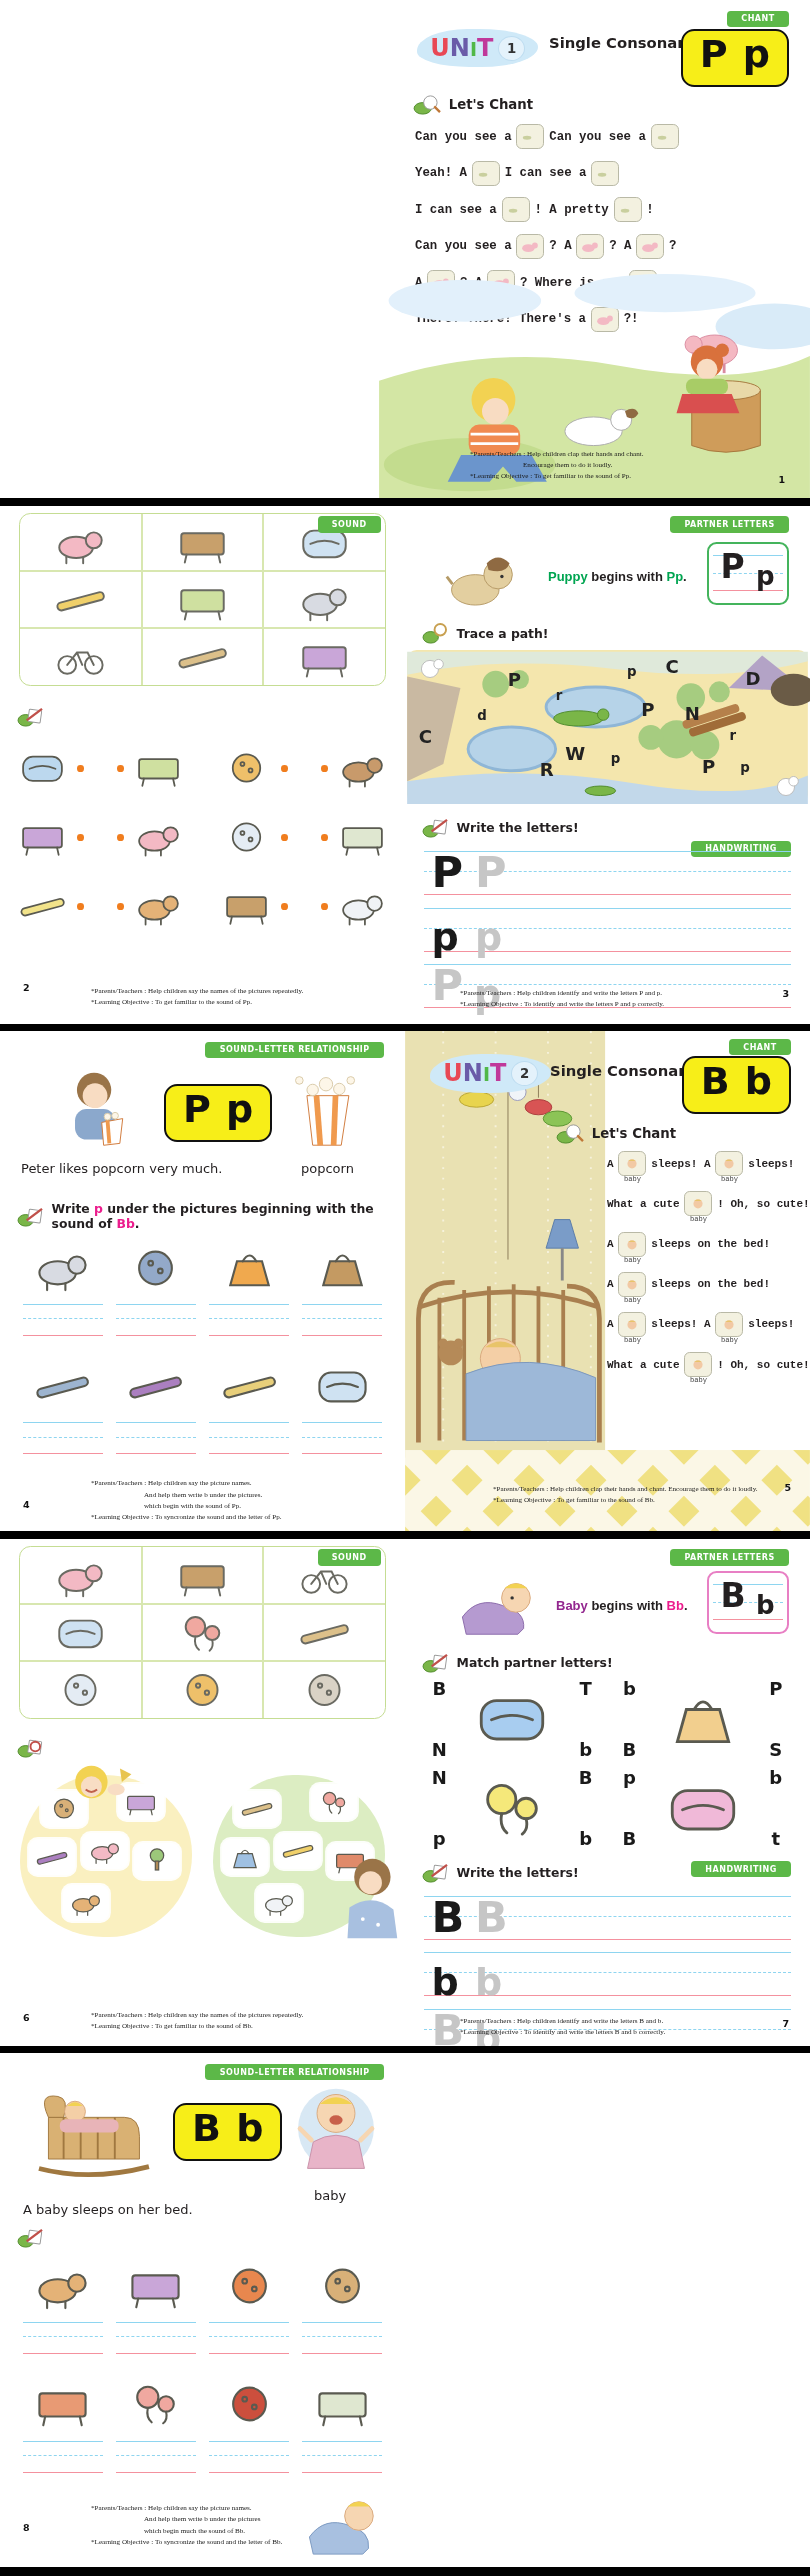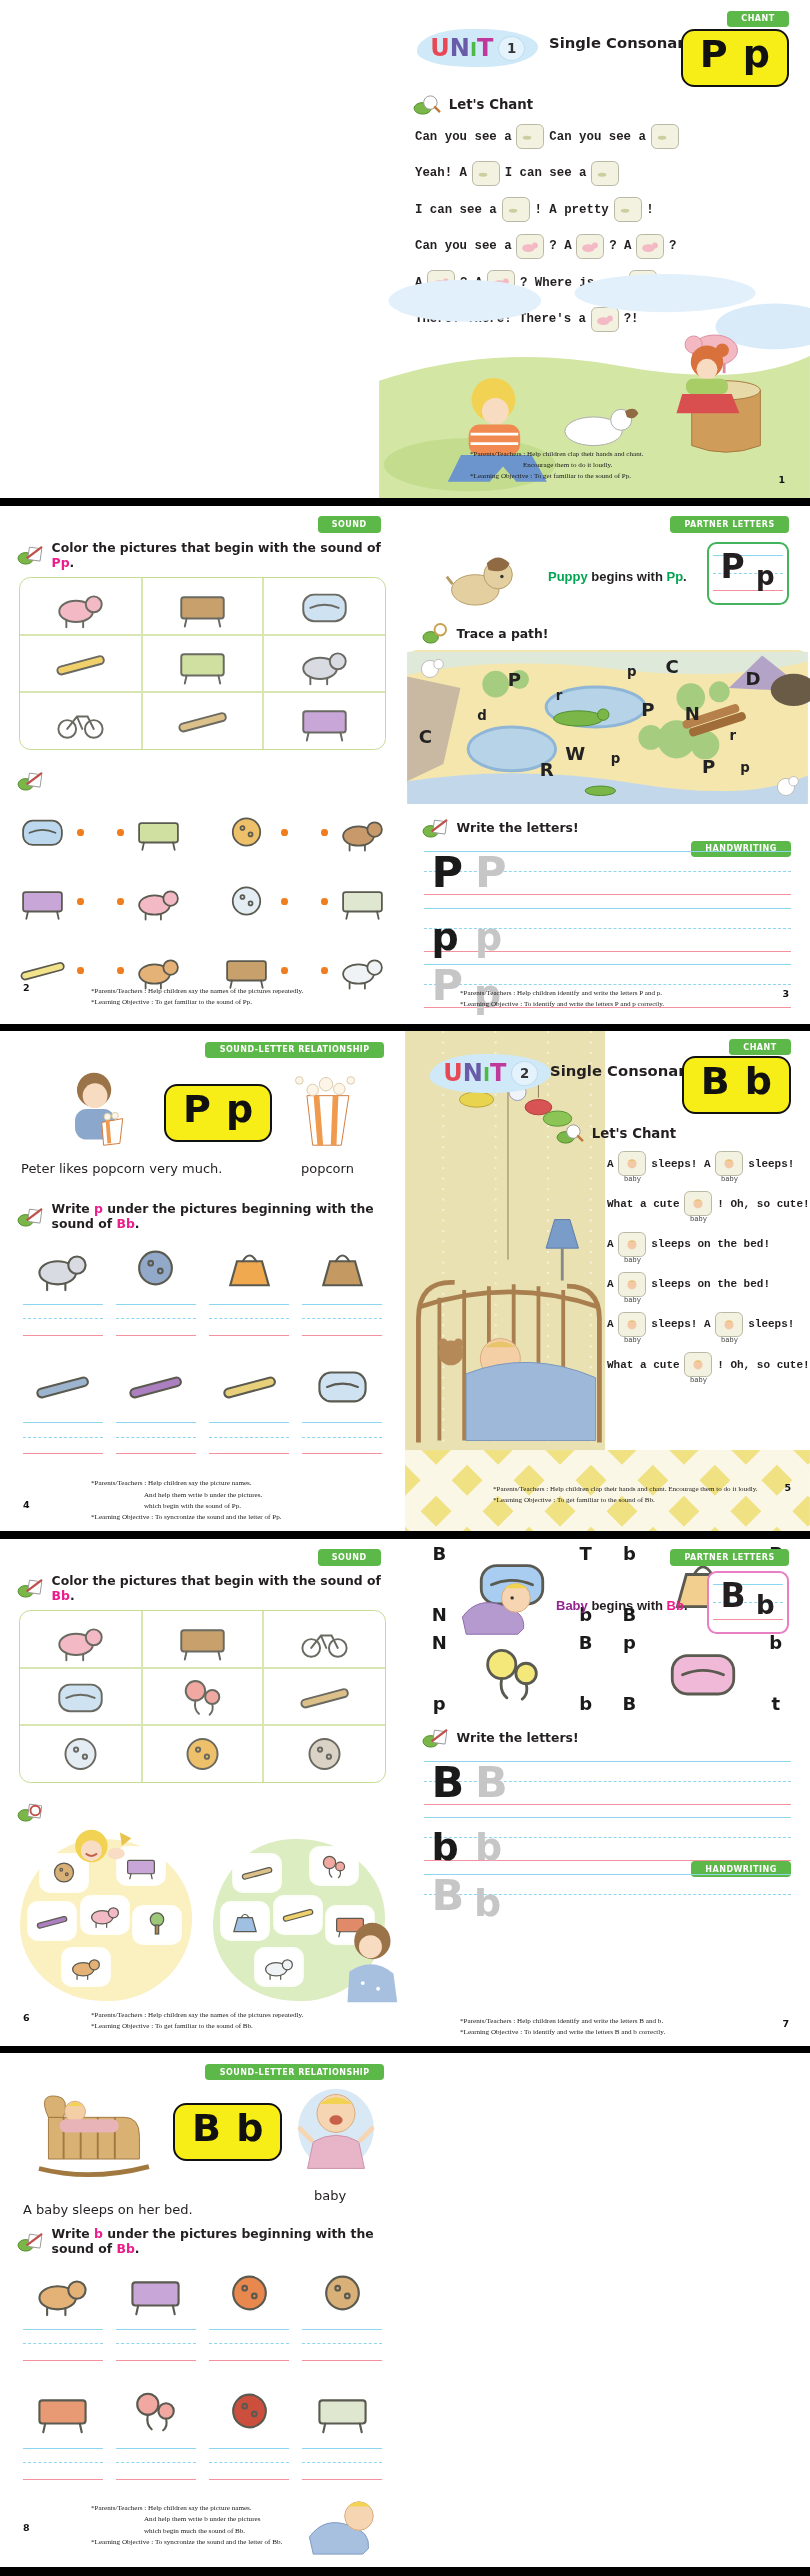--- a/index.html
+++ b/index.html
@@ -357,28 +357,20 @@
           <div>*Learning Objective : To get familiar to the sound of Pp.</div>
         </div>
       <div class="pnum" style="right:25px;bottom:13.3px">1</div>
     </div>
   </section>
   <div class="band"></div>
 
   <section class="spread s2">
     <div class="page pg">
       <div class="tab" style="right:24px">SOUND</div>
-      <div class="instr" style="margin-top:34px">
-        <svg class="crocicon" viewBox="0 0 28 24">
-            <ellipse cx="9" cy="16" rx="8" ry="6" fill="#7ab648" stroke="#4e8a2a"></ellipse>
-            <rect x="12" y="5" width="13" height="13" rx="1" fill="#fff" stroke="#999" transform="rotate(8 18 11)"></rect>
-            <line x1="10" y1="16" x2="26" y2="4" stroke="#c0504a" stroke-width="2.5"></line>
-          </svg>
-        <span class="rich"><span>Color the pictures that begin with the sound of </span><span style="color: rgb(236, 28, 141);">Pp</span><span>.</span></span>
-      </div>
       <div class="cgrid" id="p2-grid">
           <div class="cell">
             <div class="pic lineart" style="color: rgb(243, 185, 196);">
               <svg viewBox="0 0 64 52">
                 <use href="#sh-blob"></use>
               </svg>
             </div>
           </div>
           <div class="cell">
             <div class="pic lineart" style="color: rgb(200, 160, 107);">
@@ -966,28 +958,20 @@
           </div>
         <div class="pnum" style="right:19px;bottom:38px">5</div>
       </div>
     </div>
   </section>
   <div class="band"></div>
 
   <section class="spread s4">
     <div class="page pg">
       <div class="tab" style="right:24px">SOUND</div>
-      <div class="instr" style="margin-top:34px">
-        <svg class="crocicon" viewBox="0 0 28 24">
-            <ellipse cx="9" cy="16" rx="8" ry="6" fill="#7ab648" stroke="#4e8a2a"></ellipse>
-            <rect x="12" y="5" width="13" height="13" rx="1" fill="#fff" stroke="#999" transform="rotate(8 18 11)"></rect>
-            <line x1="10" y1="16" x2="26" y2="4" stroke="#c0504a" stroke-width="2.5"></line>
-          </svg>
-        <span class="rich"><span>Color the pictures that begin with the sound of </span><span style="color: rgb(236, 28, 141);">Bb</span><span>.</span></span>
-      </div>
       <div class="cgrid" id="p6-grid">
           <div class="cell">
             <div class="pic lineart" style="color: rgb(243, 185, 196);">
               <svg viewBox="0 0 64 52">
                 <use href="#sh-blob"></use>
               </svg>
             </div>
           </div>
           <div class="cell">
             <div class="pic lineart" style="color: rgb(200, 160, 107);">
@@ -1172,20 +1156,28 @@
           <path d="M58 16 q12 -10 24 0" fill="#f2d252"></path>
           <circle cx="66" cy="26" r="1.8" fill="#333"></circle>
       </svg>
       <div class="sentence" style="position:absolute;left:151px;top:59px"><span class="rich"><span style="color: rgb(147, 39, 143);">Baby</span><span> begins with </span><span style="color: rgb(236, 28, 141);">Bb</span><span>.</span></span></div>
       <div class="fbox pinkb" style="right:21px;top:32px">
         <i class="gl1"></i>
           <i class="gl2"></i>
           <i class="gl3"></i>
         <span class="bigL">B</span>
         <span class="smallL">b</span>
+      </div>
+      <div class="instr" style="margin-top:112px">
+        <svg class="crocicon" viewBox="0 0 28 24">
+            <ellipse cx="9" cy="16" rx="8" ry="6" fill="#7ab648" stroke="#4e8a2a"></ellipse>
+            <rect x="12" y="5" width="13" height="13" rx="1" fill="#fff" stroke="#999" transform="rotate(8 18 11)"></rect>
+            <line x1="10" y1="16" x2="26" y2="4" stroke="#c0504a" stroke-width="2.5"></line>
+          </svg>
+        <span style="font-weight:bold">Match partner letters!</span>
       </div>
       <div class="pgrid" id="p7-match">
           <div class="pitem">
             <div class="pic" style="color: rgb(168, 205, 240);">
               <svg viewBox="0 0 64 52">
                 <use href="#sh-soft"></use>
               </svg>
             </div>
             <span class="plet" style="grid-area: 1 / 1;">B</span>
             <span class="plet" style="grid-area: 1 / 3;">T</span>
@@ -1295,21 +1287,20 @@
         <line x1="70" y1="58" x2="82" y2="46" stroke="#f6d6b2" stroke-width="5" stroke-linecap="round"></line>
       </svg>
       <div class="caption" style="left:23px;top:149px">A baby sleeps on her bed.</div>
       <div class="caption" style="left:314px;top:135px">baby</div>
       <div class="instr" style="margin-top:173px">
         <svg class="crocicon" viewBox="0 0 28 24">
             <ellipse cx="9" cy="16" rx="8" ry="6" fill="#7ab648" stroke="#4e8a2a"></ellipse>
             <rect x="12" y="5" width="13" height="13" rx="1" fill="#fff" stroke="#999" transform="rotate(8 18 11)"></rect>
             <line x1="10" y1="16" x2="26" y2="4" stroke="#c0504a" stroke-width="2.5"></line>
           </svg>
-        <span class="rich"><span>Write </span><span style="color: rgb(236, 28, 141);">b</span><span> under the pictures beginning with the sound of </span><span style="color: rgb(236, 28, 141);">Bb</span><span>.</span></span>
       </div>
       <div class="wgrid" id="p8-grid">
           <div class="wcell">
             <div class="pic" style="color: rgb(228, 178, 119);">
               <svg viewBox="0 0 64 52">
                 <use href="#sh-blob"></use>
               </svg>
             </div>
             <div class="wlines">
               <i class="lb"></i>

